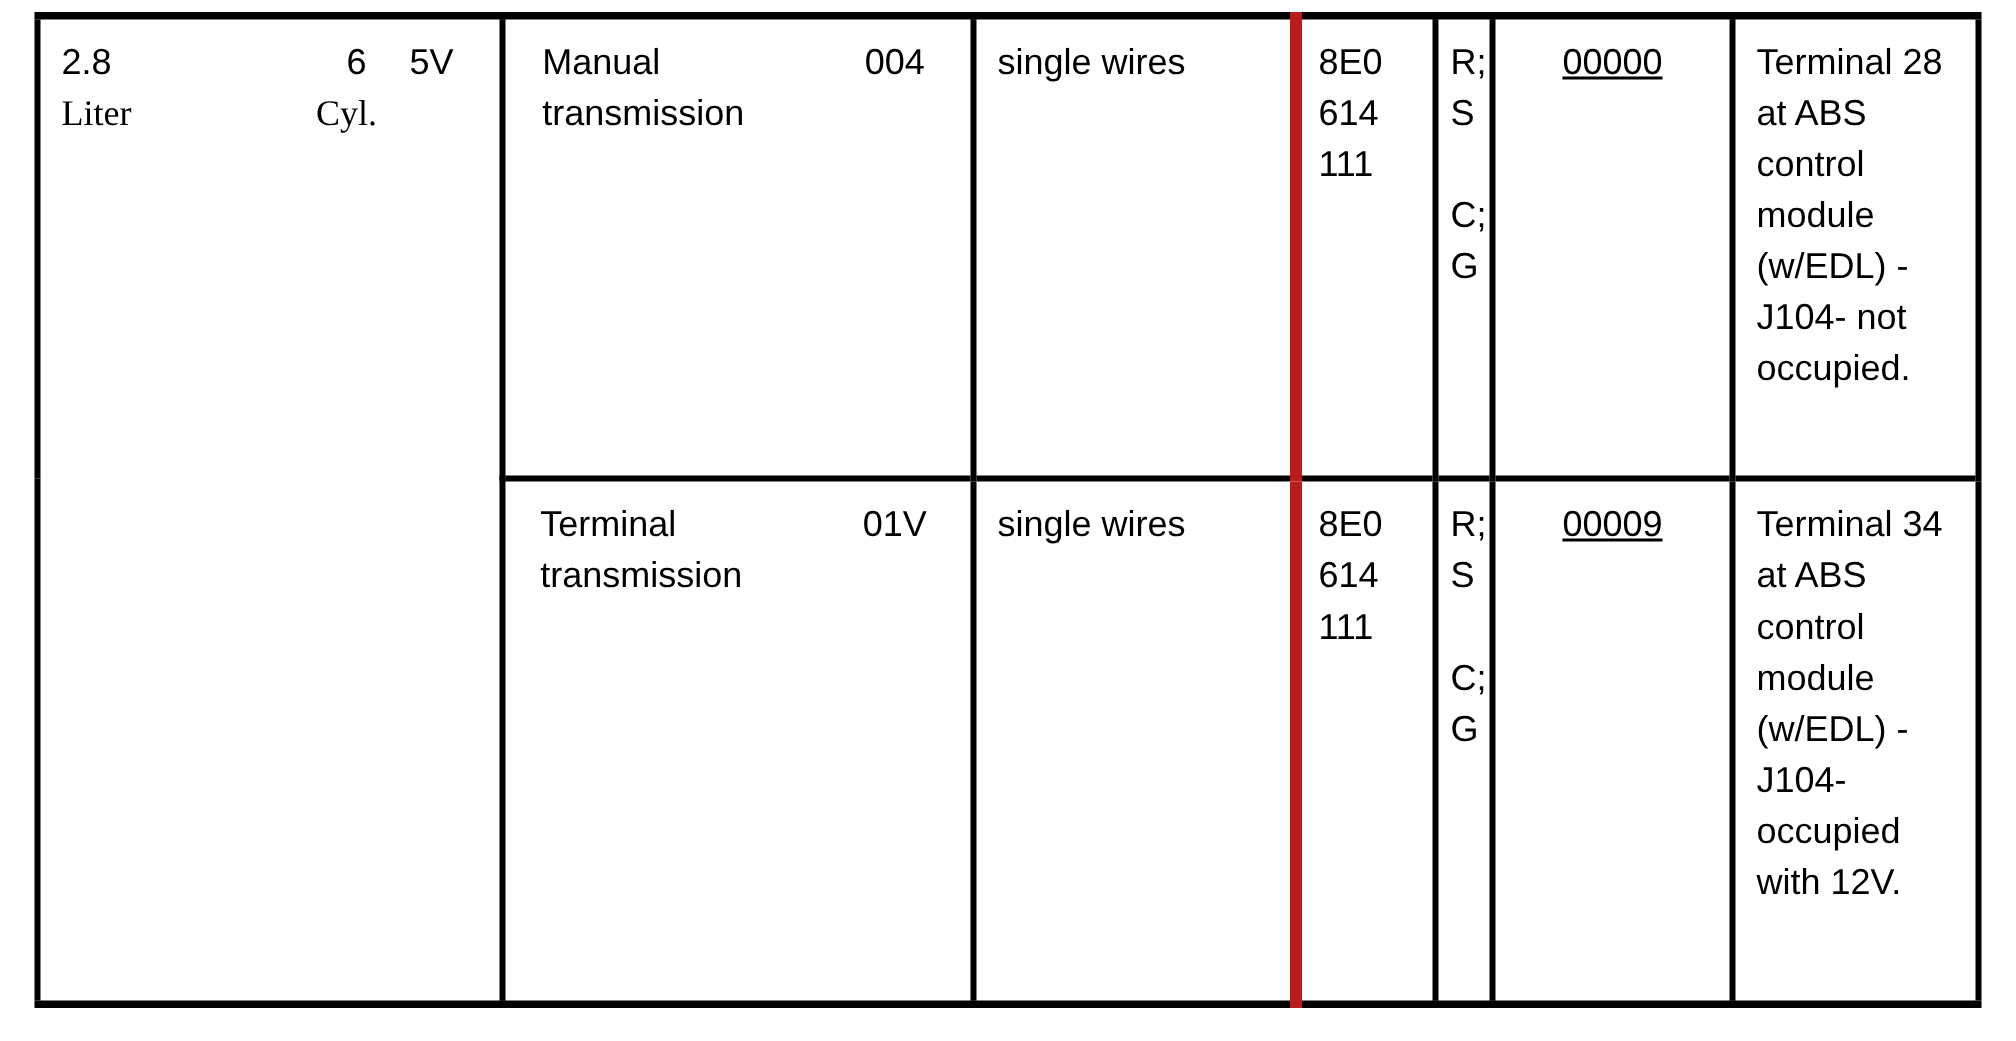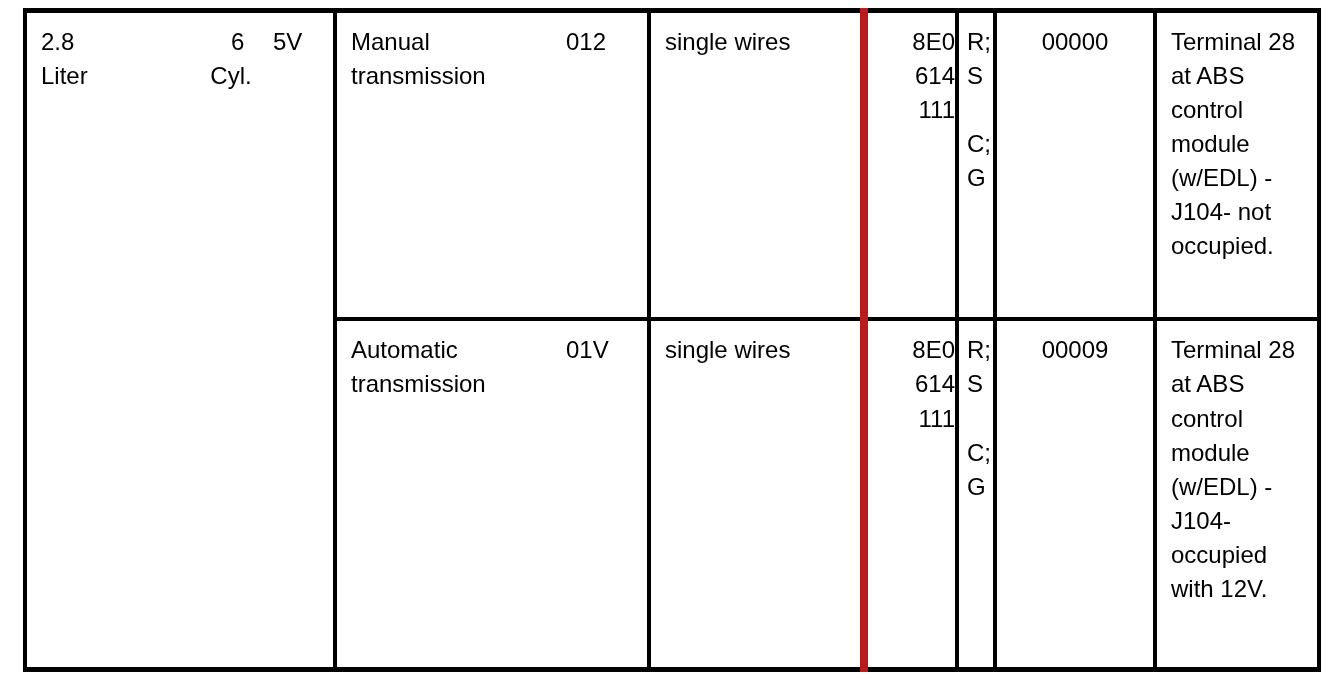--- a/index.html
+++ b/index.html
@@ -50,55 +50,56 @@
   .col-wiring       { width: 215px;  border-right: 8px solid #b91c1c; }
   .col-partno       { width:  93px;  border-right: 4px solid #000; }
   .col-code         { width:  38px;  border-right: 4px solid #000; }
   .col-index        { width: 160px;  border-right: 4px solid #000; }
   .col-note         { width: 164px;  border-right: 4px solid #000; }
 
   
   tr.row-second td { border-top: 4px solid #000; }
 
   .cell-pad      { padding: 12px 0 0 14px; }
-  .cell-pad-sm   { padding: 12px 0 0 11px; text-align: right; }
+  .cell-pad-sm   { padding: 12px 0 0 11px; }
   .cell-pad-code { padding: 12px 0 0 8px; }
 
   
   .vehicle-grid {
     display: flex;
     align-items: flex-start;
   }
   .veh-disp { width: 148px; }
   .veh-cyl  { width:  78px; }
   .veh-valve{ width:  60px; }
   .veh-top    { display: block; }
-  .veh-bottom { display: block; }
+  .veh-bottom { display: block; font-family: Liberation Serif, serif; }
   .veh-cyl .veh-top    { text-align: left; padding-left: 42px; }
   .veh-cyl .veh-bottom { text-align: center; padding-left: 6px; }
   .veh-valve .veh-top  { text-align: left; padding-left: 6px; }
 
   
   .trans-row {
     display: flex;
-    justify-content: flex-start;
+    justify-content: center;
     align-items: flex-start;
   }
   .trans-label { max-width: 215px; }
   .trans-code  { padding-right: 20px; white-space: nowrap; }
 
   .partno-line { display: block; }
 
   .code-line { display: block; }
   .code-gap  { display: block; height: 34px; }
 
   .index-value {
     display: block;
     text-align: center;
     padding-right: 14px;
+    text-decoration: underline;
   }
 
   .note-text { display: block; padding-right: 6px; }
 </style>
 </head>
 <body>
 
 <div class="page">
 
   <table class="spec-table">
@@ -130,21 +131,21 @@
                 <span class="veh-top">5V</span>
               </div>
             </div>
           </div>
         </td>
 
         <td class="col-transmission">
           <div class="cell-pad">
             <div class="trans-row">
               <span class="trans-label">Manual transmission</span>
-              <span class="trans-code">012</span>
+              <span class="trans-code">004</span>
             </div>
           </div>
         </td>
 
         <td class="col-wiring">
           <div class="cell-pad">
             <span>single wires</span>
           </div>
         </td>
 
@@ -177,21 +178,21 @@
             <span class="note-text">Terminal 28 at ABS control module (w/EDL) - J104- not occupied.</span>
           </div>
         </td>
       </tr>
 
       <tr class="row-second">
 
         <td class="col-transmission">
           <div class="cell-pad">
             <div class="trans-row">
-              <span class="trans-label">Automatic transmission</span>
+              <span class="trans-label">Terminal transmission</span>
               <span class="trans-code">01V</span>
             </div>
           </div>
         </td>
 
         <td class="col-wiring">
           <div class="cell-pad">
             <span>single wires</span>
           </div>
         </td>
@@ -215,21 +216,21 @@
         </td>
 
         <td class="col-index">
           <div class="cell-pad">
             <span class="index-value">00009</span>
           </div>
         </td>
 
         <td class="col-note">
           <div class="cell-pad">
-            <span class="note-text">Terminal 28 at ABS control module (w/EDL) - J104- occupied with 12V.</span>
+            <span class="note-text">Terminal 34 at ABS control module (w/EDL) - J104- occupied with 12V.</span>
           </div>
         </td>
       </tr>
 
     </tbody>
   </table>
 
 </div>
 
 </body></html>

